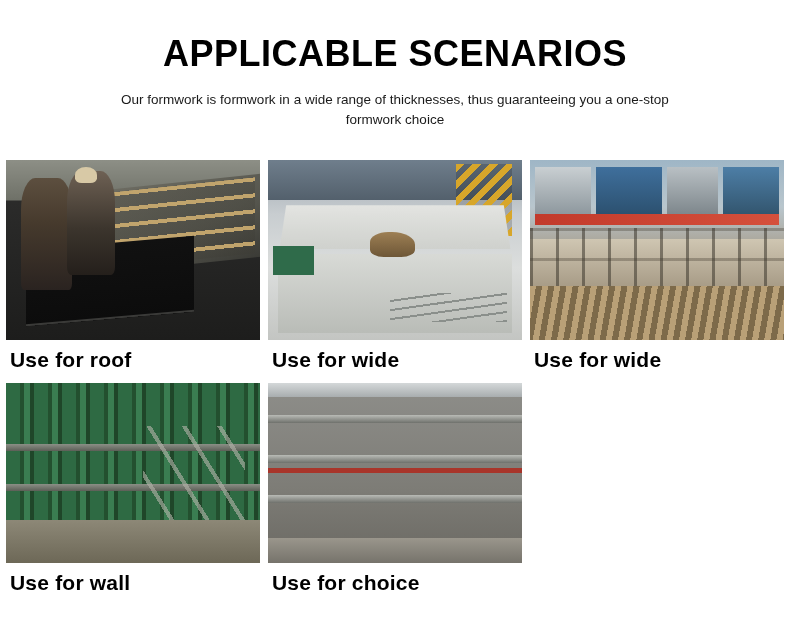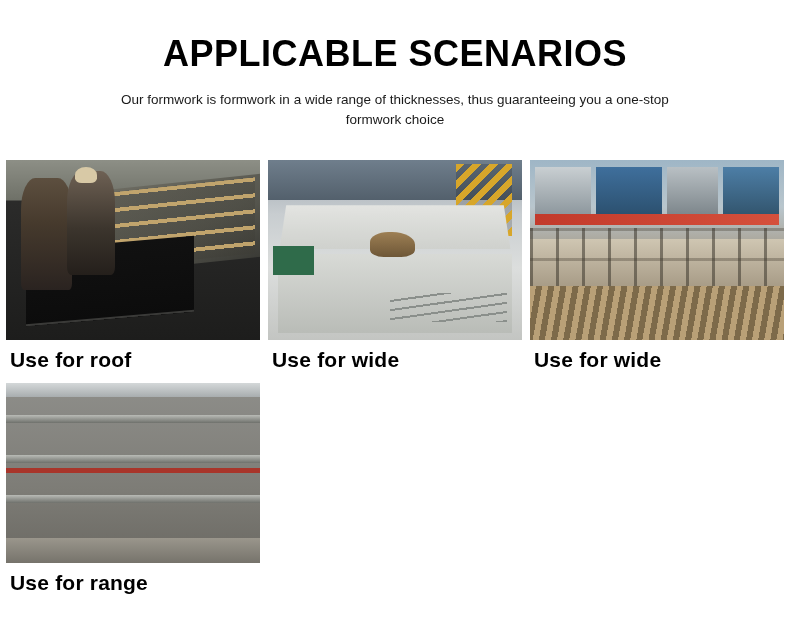--- a/index.html
+++ b/index.html
@@ -308,28 +308,39 @@
         <div class="bldg b3"></div>
         <div class="bldg b4"></div>
         <div class="banner"></div>
         <div class="deck"></div>
         <div class="scaff"></div>
         <div class="timber"></div>
       </div>
       <div class="caption">Use for wide</div>
     </div>
 
+    <div class="cell">
+      <div class="photo p-wall">
+        <div class="skygap"></div>
+        <div class="panels"></div>
+        <div class="rail1"></div>
+        <div class="rail2"></div>
+        <div class="brace"></div>
+        <div class="grnd"></div>
+      </div>
+      <div class="caption">Use for wall</div>
+    </div>
 
     <div class="cell">
       <div class="photo p-col">
         <div class="timbers"></div>
         <div class="skyline"></div>
         <div class="clamp c1"></div>
         <div class="clamp c2"></div>
         <div class="redpipe"></div>
         <div class="clamp c3"></div>
         <div class="ground"></div>
       </div>
-      <div class="caption">Use for range</div>
+      <div class="caption">Use for choice</div>
     </div>
 
   </div>
 </div>
 
 </body></html>

